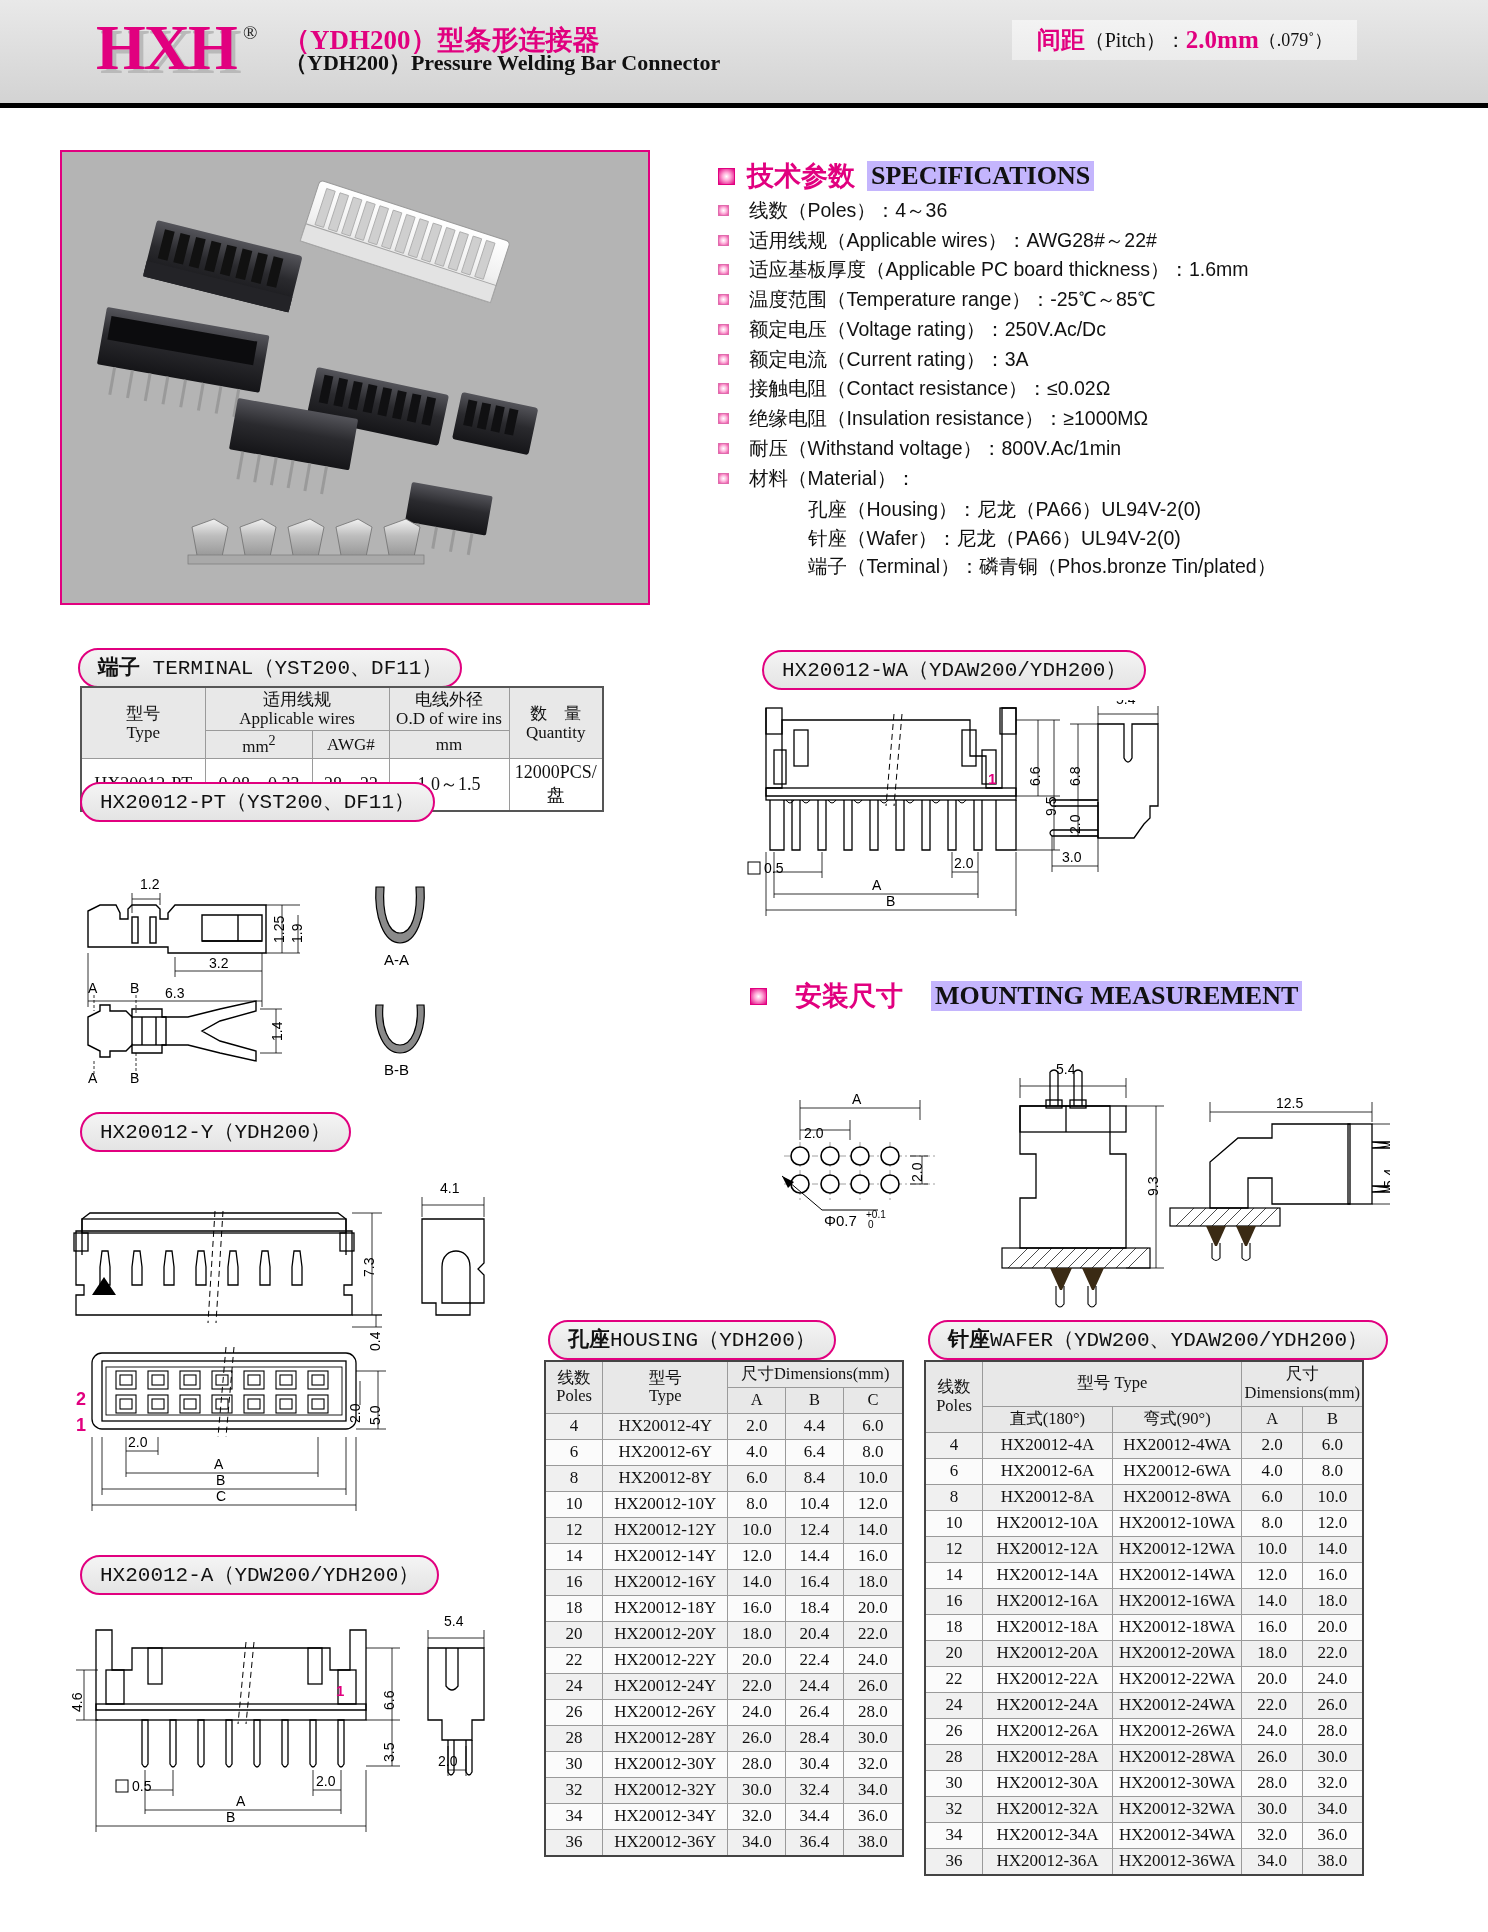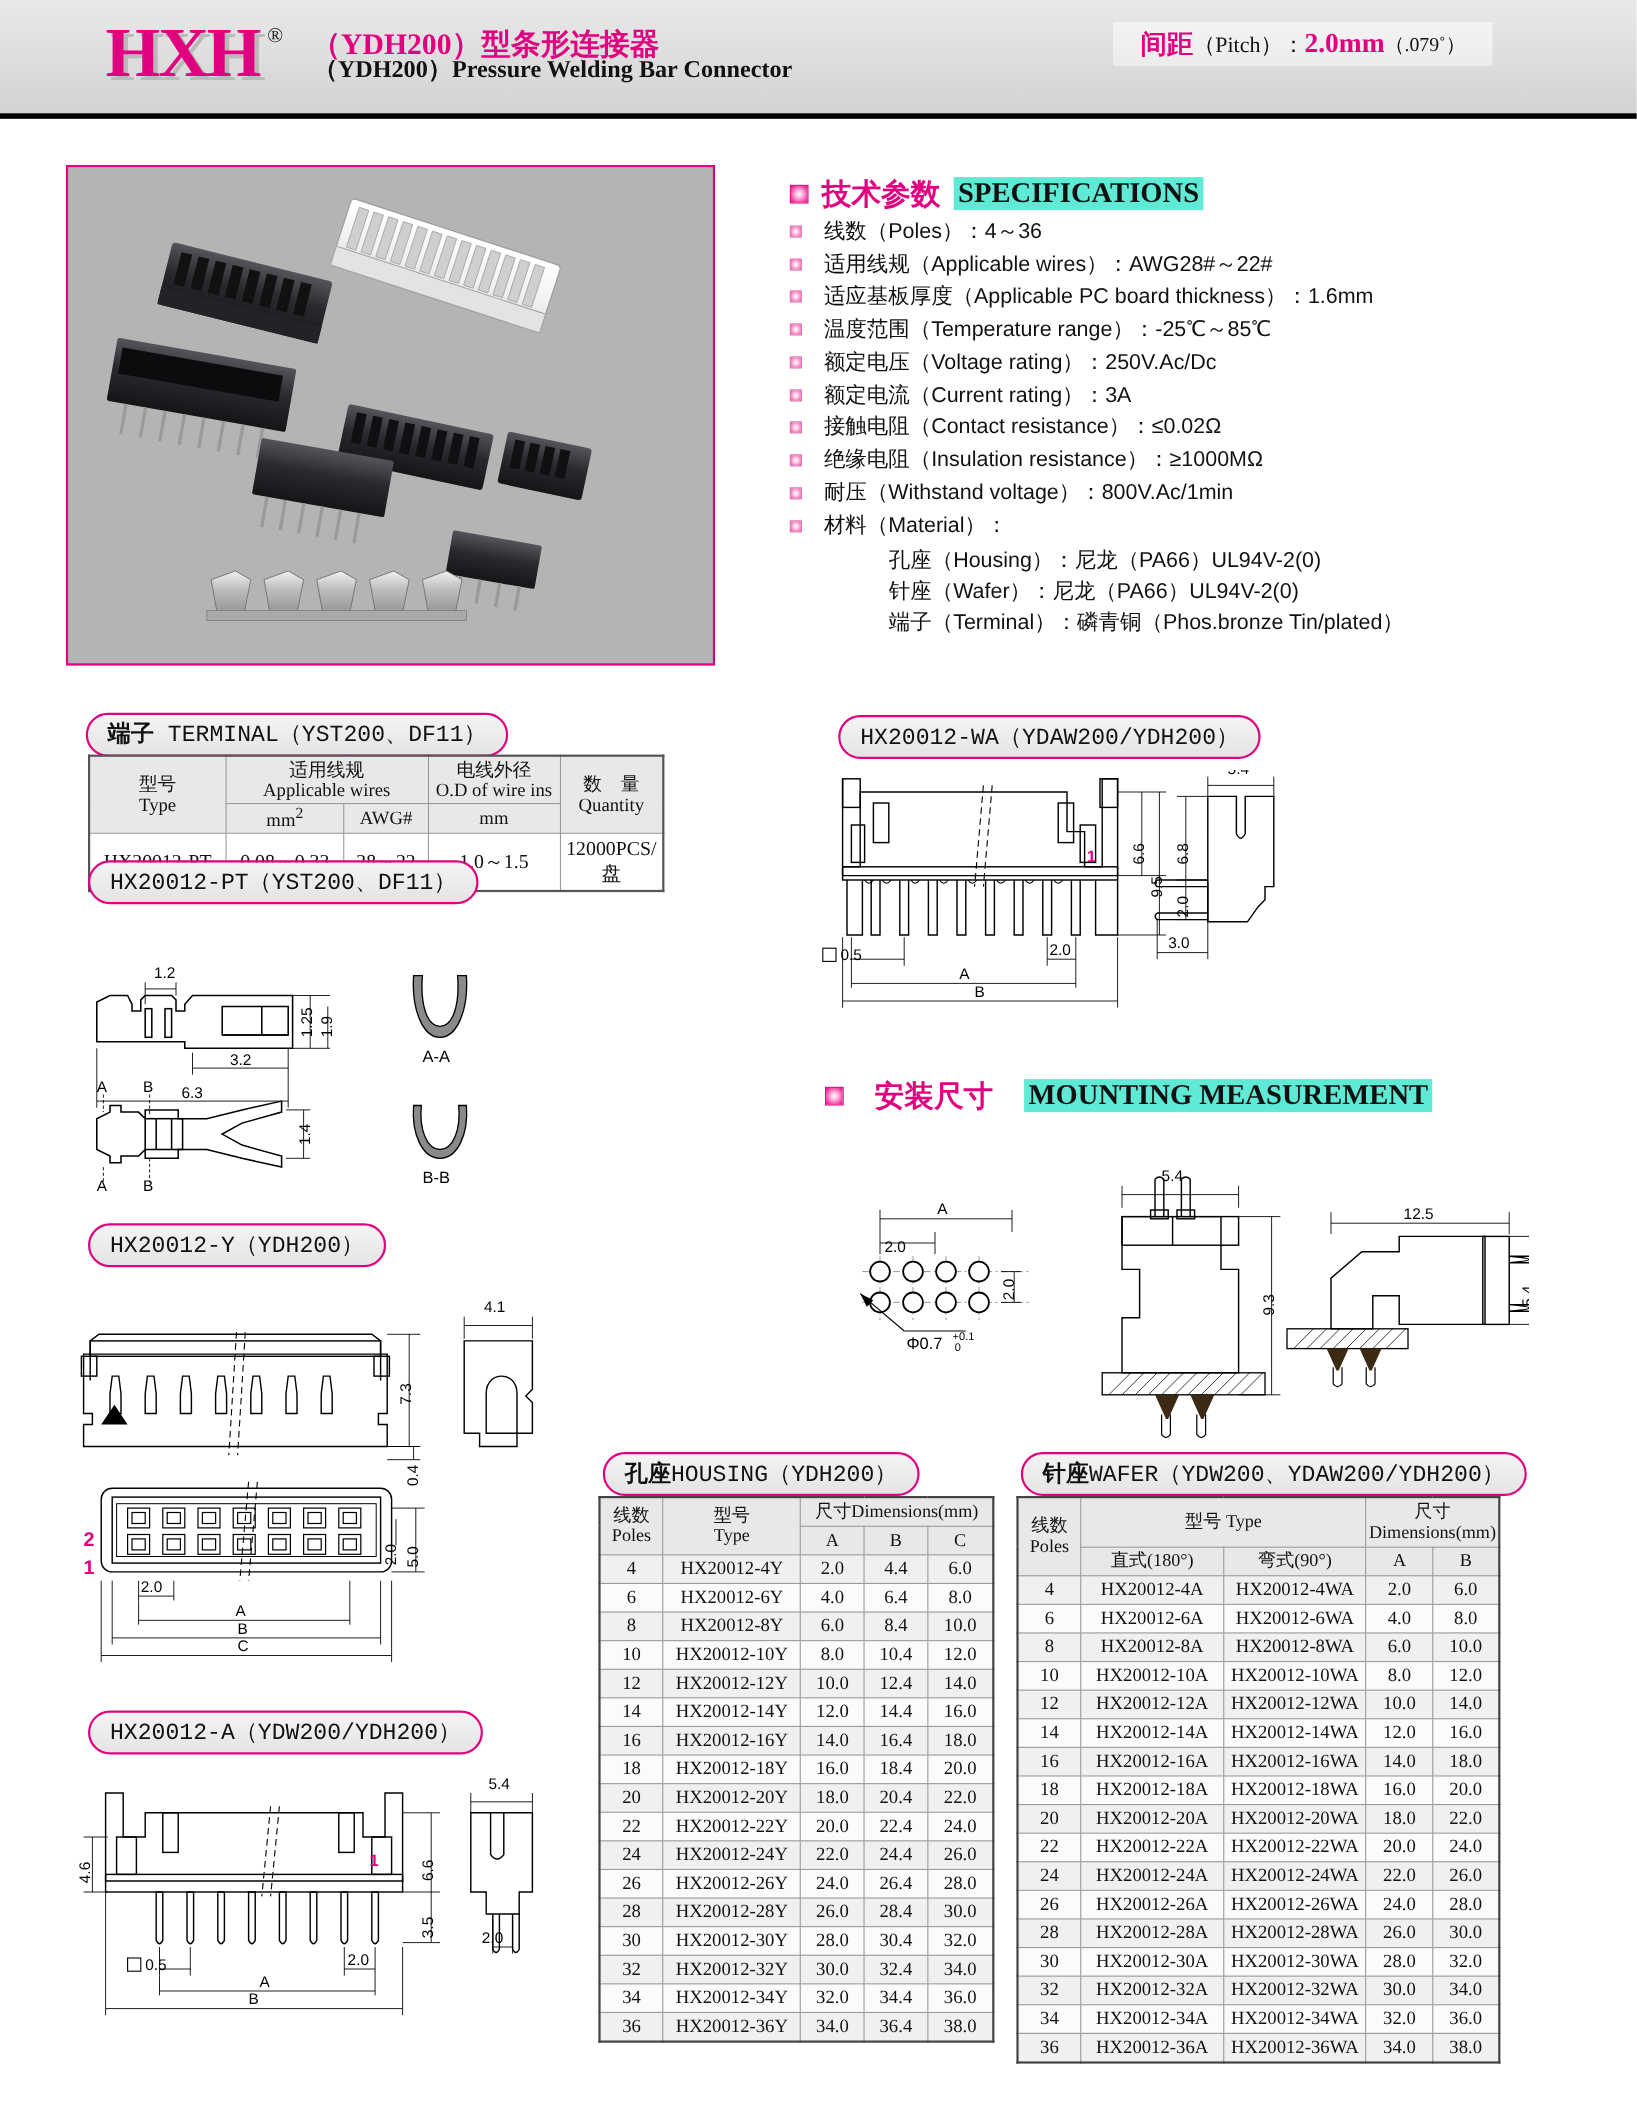--- a/index.html
+++ b/index.html
@@ -65,21 +65,21 @@
   .spec-block { position:absolute; left:718px; top:158px; width:740px; }
   .spec-head { display:flex; align-items:center; gap:12px; }
   .sq-big {
     width:17px; height:17px;
     background:radial-gradient(circle at 50% 50%, #fff 0%, #ffa6d6 38%, #e1007f 100%);
     border:1px solid #e1007f; display:inline-block;
   }
   .spec-head-cn { font-size:27px; font-weight:bold; color:#e1007f; font-family:"Liberation Serif",serif; }
   .spec-head-en {
     font-size:26px; font-weight:bold; color:#111;
-    font-family:"Liberation Serif",serif; background:#5eead4; padding:0 4px;
+    font-family:"Liberation Serif",serif; background:#c4b5fd; padding:0 4px;
   }
   .spec-list { margin-top:4px; }
   .spec-row { display:flex; align-items:flex-start; gap:20px; margin-bottom:4px; line-height:1.32; }
   .sq-sm {
     width:11px; height:11px; flex:0 0 11px; margin-top:7px;
     background:radial-gradient(circle at 50% 50%, #fff 0%, #ffc3e3 40%, #ea4ba2 100%);
     border:1px solid #e06bad;
   }
   .spec-txt {
     font-size:19.5px; color:#111;

